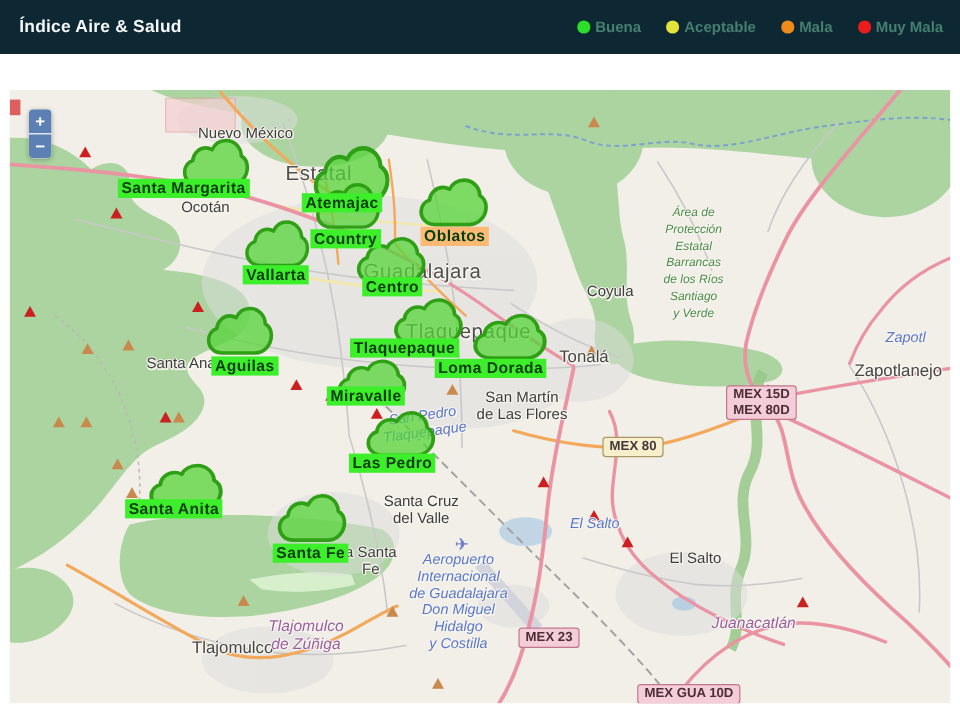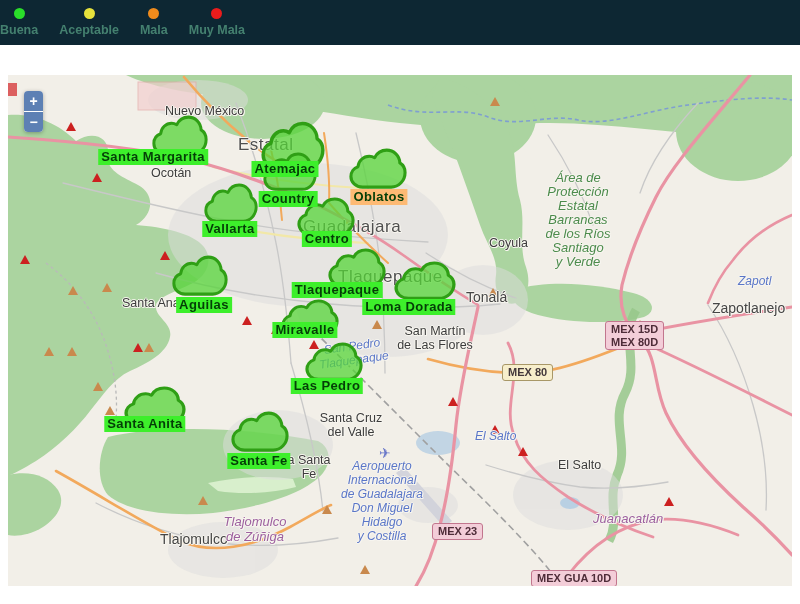--- a/index.html
+++ b/index.html
@@ -1,34 +1,34 @@
 <!DOCTYPE html>
 <html><head>
 <meta charset="utf-8">
 <style>
   html,body{margin:0;padding:0;background:#ffffff;width:800px;height:604px;overflow:hidden;
     font-family:"Liberation Sans",sans-serif;-webkit-font-smoothing:antialiased;}
   .header{position:absolute;left:0;top:0;width:800px;height:45px;background:#0d2733;
     display:flex;align-items:center;justify-content:space-between;z-index:50;}
   .title{color:#f5f8f8;font-size:14.5px;font-weight:bold;padding-left:16px;letter-spacing:.2px;}
   .legend{display:flex;align-items:center;gap:21px;padding-right:14px;}
-  .leg-item{display:flex;align-items:center;gap:4px;flex-direction:column;}
+  .leg-item{display:flex;align-items:center;gap:4px;}
   .dot{width:11px;height:11px;border-radius:50%;display:inline-block;}
   .leg-label{color:#44806f;font-size:12.5px;font-weight:bold;white-space:nowrap;}
   .map{position:absolute;left:8px;top:75px;width:784px;height:511px;background:#f2efe8;
     overflow:hidden;}
   .base{position:absolute;left:0;top:0;z-index:1;}
   .place{position:absolute;z-index:5;color:#3c3c3c;white-space:pre-line;
     text-shadow:1px 0 0 #f7f5ef,-1px 0 0 #f7f5ef,0 1px 0 #f7f5ef,0 -1px 0 #f7f5ef,1px 1px 0 #f7f5ef;}
   .p-town{font-size:12.5px;}
   .p-city{font-size:17px;color:#4f4f4f;letter-spacing:.5px;}
   .p-city2{font-size:14px;color:#454545;}
   .p-water{font-size:12px;font-style:italic;color:#5a76c8;}
   .p-muni{font-size:13px;font-style:italic;color:#9c5f9e;}
-  .p-protected{font-size:13px;font-style:italic;color:#4c8b4c;text-align:center;line-height:14px;}
+  .p-protected{font-size:10px;font-style:italic;color:#4c8b4c;text-align:center;line-height:14px;}
   .p-center{transform:translateX(-50%);text-align:center;}
   .shield{position:absolute;z-index:6;font-size:11px;font-weight:bold;color:#43383b;
     padding:1px 5px;border-radius:3px;white-space:pre-line;text-align:center;line-height:12.5px;}
   .sh-tan{background:#f7eecb;border:1px solid #a89767;}
   .sh-pink{background:#f3cdd8;border:1px solid #c2768e;color:#4e2c38;}
   .tri{position:absolute;width:0;height:0;border-left:5px solid transparent;
     border-right:5px solid transparent;border-bottom:9px solid #cc2020;z-index:4;}
   .cloud{position:absolute;z-index:8;}
   .mlabel{position:absolute;z-index:9;transform:translateX(-50%);background:#3def2b;
     color:#043e07;font-size:13px;font-weight:bold;letter-spacing:.4px;line-height:16px;
@@ -37,20 +37,21 @@
     overflow:hidden;box-shadow:0 1px 4px rgba(0,0,0,.3);background:#ffffff;}
   .zbtn{display:block;width:19px;height:20px;background:#5d80b4;color:#ffffff;border:none;
     font-size:14px;font-weight:bold;line-height:18px;text-align:center;padding:0;cursor:pointer;}
   .zbtn+.zbtn{margin-top:1px;}
   .plane{position:absolute;z-index:5;color:#6b79c9;font-size:14px;}
 </style>
 </head>
 <body>
 
 <div class="header">
+  <div class="title">Índice Aire &amp; Salud</div>
   <div class="legend" id="legend">
       <span class="leg-item">
         <span class="dot" style="background: rgb(42, 222, 42);"></span>
         <span class="leg-label">Buena</span>
       </span>
       <span class="leg-item">
         <span class="dot" style="background: rgb(230, 226, 60);"></span>
         <span class="leg-label">Aceptable</span>
       </span>
       <span class="leg-item">

